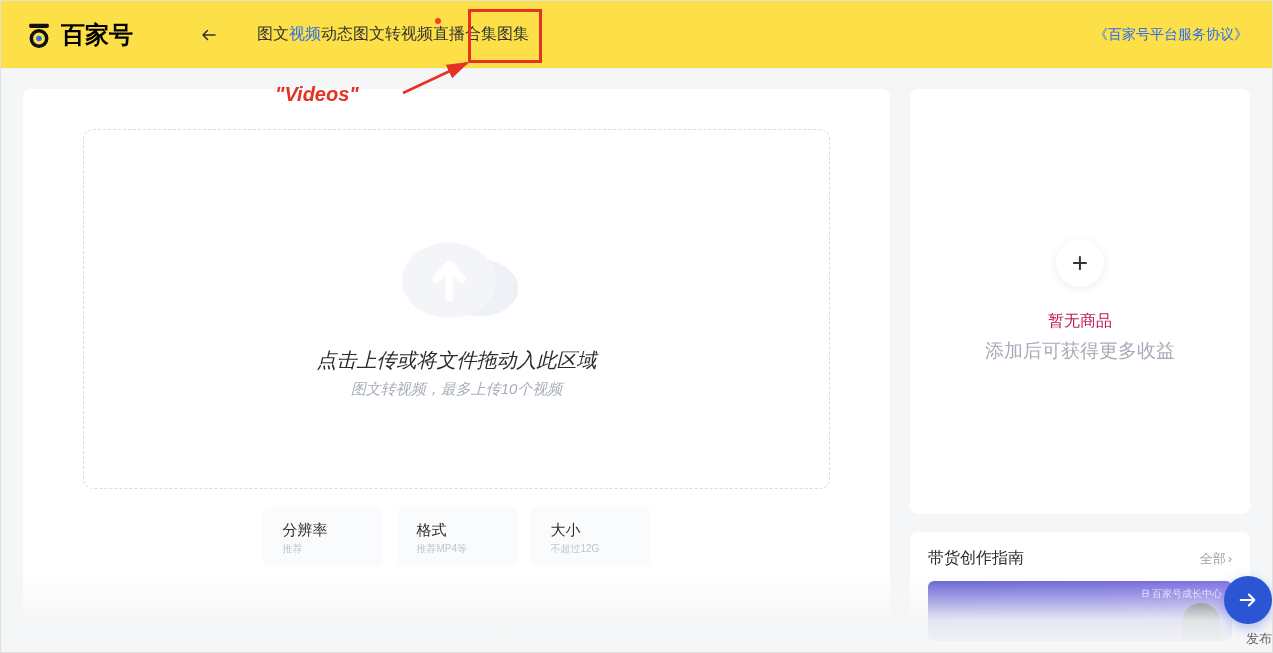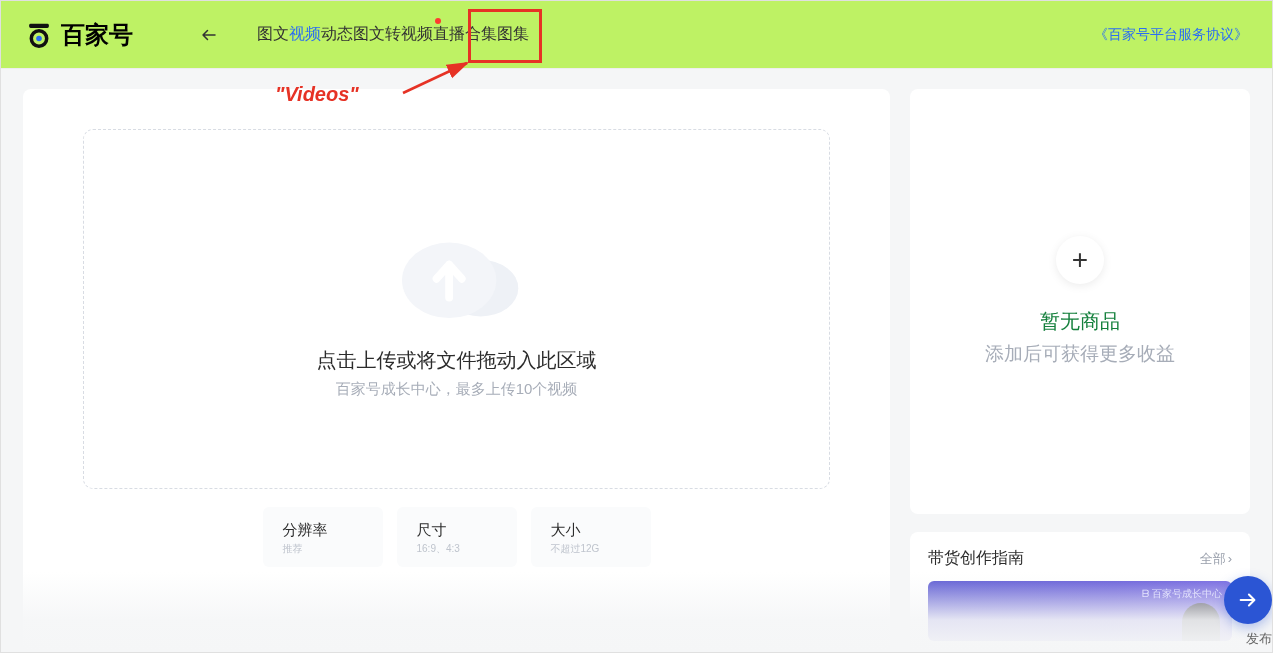--- a/index.html
+++ b/index.html
@@ -6,21 +6,21 @@
 body {
   font-family: -apple-system, BlinkMacSystemFont, "PingFang SC", "Microsoft YaHei", sans-serif;
   background: #f5f6f7;
   width: 1273px;
   height: 653px;
   overflow: hidden;
   position: relative;
   border: 1px solid #e0e0e0;
 }
 .header {
-  background: #bef264;
+  background: #fde047;
   height: 68px;
   display: flex;
   align-items: center;
   padding: 0 24px;
   border-bottom: 1px solid #eee;
 }
 .logo {
   display: flex;
   align-items: center;
   gap: 8px;
@@ -102,20 +102,21 @@
 .upload-area {
   border: 1px dashed #d8dce3;
   border-radius: 10px;
   height: 360px;
   display: flex;
   flex-direction: column;
   align-items: center;
   justify-content: center;
   cursor: pointer;
   margin-bottom: 18px;
+  font-style: italic;
 }
 .cloud-icon {
   width: 160px;
   height: 110px;
   margin-bottom: 18px;
 }
 .upload-title {
   font-size: 20px;
   color: #2c2c2c;
   margin-bottom: 6px;
@@ -169,22 +170,22 @@
   align-items: center;
   justify-content: center;
   font-size: 28px;
   color: #333;
   box-shadow: 0 2px 10px rgba(0,0,0,0.08);
   margin-bottom: 24px;
   cursor: pointer;
   background: #fff;
 }
 .goods-title {
-  font-size: 20px;
-  color: #15803d;
+  font-size: 16px;
+  color: #be185d;
   margin-bottom: 6px;
 }
 .goods-sub {
   font-size: 19px;
   color: #a7adb8;
 }
 .guide-card {
   background: #fff;
   border-radius: 8px;
   padding: 16px 18px 0 18px;
@@ -317,30 +318,30 @@
 
 <div class="main">
   <div class="left-panel">
     <div class="upload-area">
       <svg class="cloud-icon" viewBox="0 0 200 140">
         <ellipse cx="130" cy="88" rx="48" ry="36" fill="#eef1f6"></ellipse>
         <ellipse cx="90" cy="78" rx="60" ry="48" fill="#f3f5f9"></ellipse>
         <path d="M90 100 L90 58 M90 58 L74 76 M90 58 L106 76" stroke="#ffffff" stroke-width="10" fill="none" stroke-linecap="round" stroke-linejoin="round"></path>
       </svg>
       <div class="upload-title">点击上传或将文件拖动入此区域</div>
-      <div class="upload-sub">百家号成长中心，最多上传10个视频</div>
+      <div class="upload-sub">图文转视频，最多上传10个视频</div>
     </div>
     <div class="spec-row">
       <div class="spec-card">
         <div class="spec-label">分辨率</div>
         <div class="spec-value">推荐</div>
       </div>
       <div class="spec-card">
-        <div class="spec-label">尺寸</div>
-        <div class="spec-value">16:9、4:3</div>
+        <div class="spec-label">格式</div>
+        <div class="spec-value">推荐MP4等</div>
       </div>
       <div class="spec-card">
         <div class="spec-label">大小</div>
         <div class="spec-value">不超过12G</div>
       </div>
     </div>
   </div>
 
   <div class="right-panel">
     <div class="goods-card">

